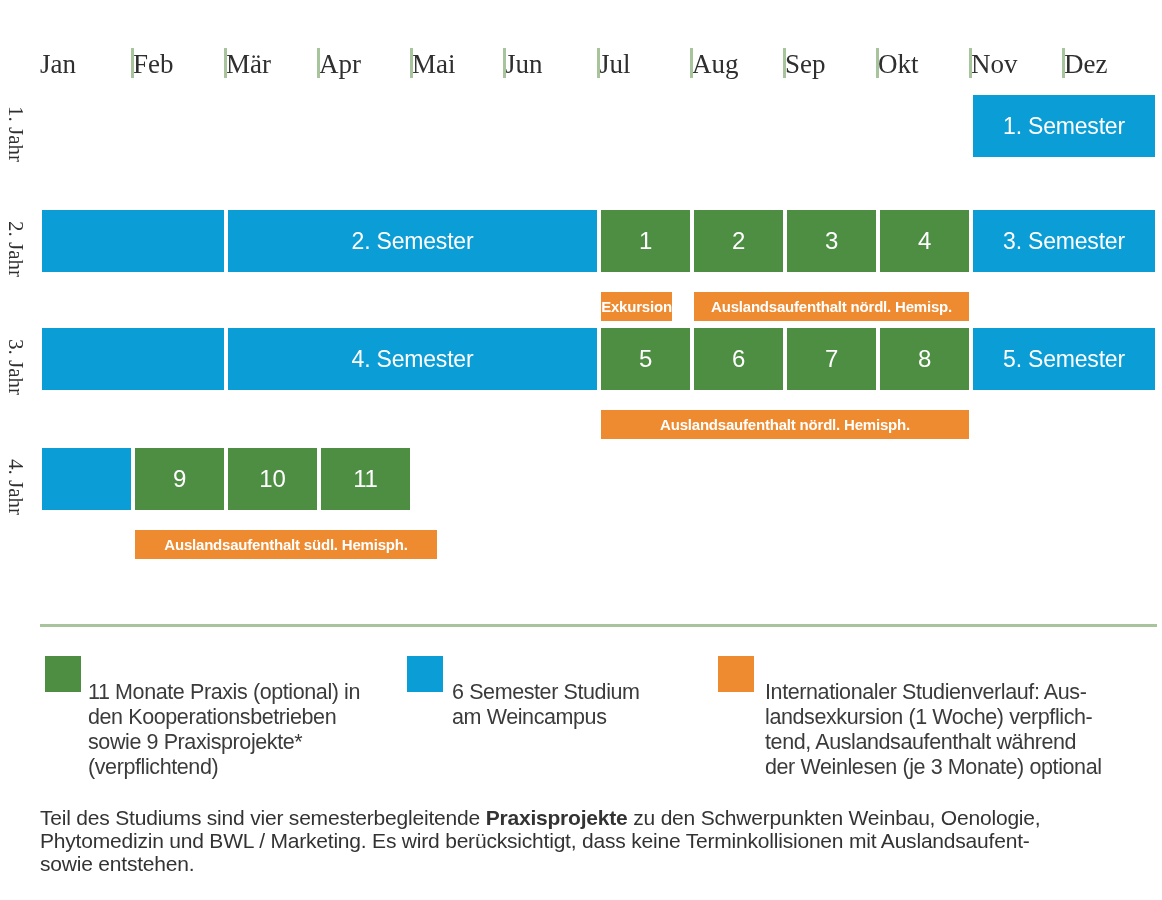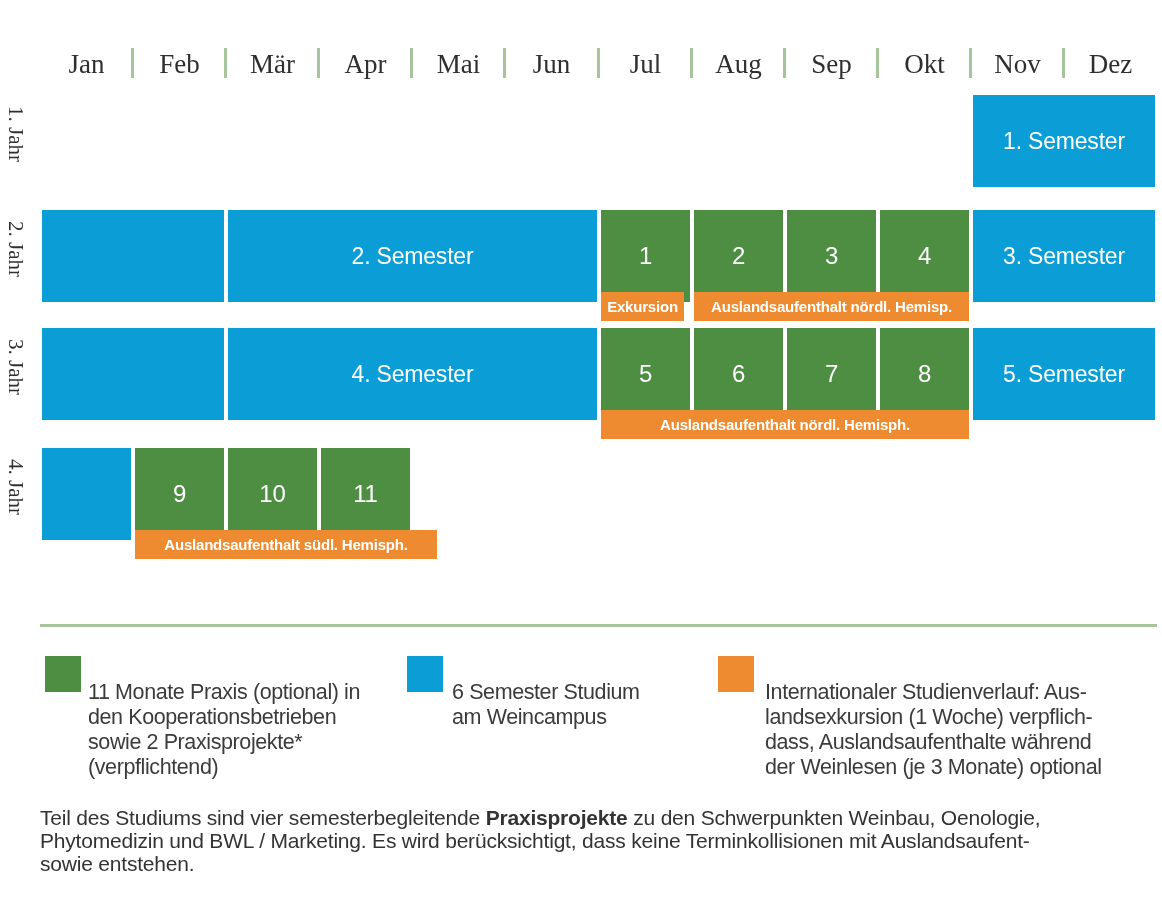--- a/index.html
+++ b/index.html
@@ -3,33 +3,33 @@
 <meta charset="utf-8">
 <style>
   html,body{margin:0;padding:0;background:#ffffff;}
   .canvas{
     position:relative;width:1162px;height:900px;background:#ffffff;overflow:hidden;
     font-family:"Liberation Sans",sans-serif;
   }
   
   .month{
     position:absolute;top:46px;width:93px;height:36px;line-height:36px;
-    text-align:center;font-family:"Liberation Serif",serif;font-size:27px;color:#2f2f2f;
+    text-align:left;font-family:"Liberation Serif",serif;font-size:27px;color:#2f2f2f;
   }
   .month-sep{position:absolute;top:48px;width:3px;height:30px;background:#a8c49c;}
   
   .year-label{
     position:absolute;left:2px;width:26px;height:77px;
     writing-mode:vertical-rl;text-orientation:mixed;
     display:flex;align-items:center;justify-content:center;
     font-family:"Liberation Serif",serif;font-size:21px;color:#2f2f2f;white-space:nowrap;
   }
   
   .bar{
-    position:absolute;height:92px;display:flex;align-items:center;justify-content:center;
+    position:absolute;height:62px;display:flex;align-items:center;justify-content:center;
     color:#ffffff;font-size:23px;letter-spacing:-0.2px;white-space:nowrap;
   }
   .bar.studium{background:#0a9dd6;}
   .bar.praxis{background:#4d8e43;font-size:24px;}
   
   .tag{
     position:absolute;height:29px;background:#ee8a30;color:#ffffff;
     display:flex;align-items:center;justify-content:center;
     font-size:15px;font-weight:bold;letter-spacing:-0.2px;white-space:nowrap;
   }
@@ -85,21 +85,21 @@
 
   <div class="bar studium" style="left:973px;top:95px;width:182px">1. Semester</div>
 
   <div class="bar studium" style="left:42px;top:210px;width:182px"></div>
   <div class="bar studium" style="left:228px;top:210px;width:369px">2. Semester</div>
   <div class="bar praxis" style="left:601px;top:210px;width:89px">1</div>
   <div class="bar praxis" style="left:694px;top:210px;width:89px">2</div>
   <div class="bar praxis" style="left:787px;top:210px;width:89px">3</div>
   <div class="bar praxis" style="left:880px;top:210px;width:89px">4</div>
   <div class="bar studium" style="left:973px;top:210px;width:182px">3. Semester</div>
-  <div class="tag" style="left:601px;top:292px;width:83px">Exkursion</div>
+  <div class="tag" style="left:601px;top:292px;width:71px">Exkursion</div>
   <div class="tag" style="left:694px;top:292px;width:275px">Auslandsaufenthalt nördl. Hemisp.</div>
 
   <div class="bar studium" style="left:42px;top:328px;width:182px"></div>
   <div class="bar studium" style="left:228px;top:328px;width:369px">4. Semester</div>
   <div class="bar praxis" style="left:601px;top:328px;width:89px">5</div>
   <div class="bar praxis" style="left:694px;top:328px;width:89px">6</div>
   <div class="bar praxis" style="left:787px;top:328px;width:89px">7</div>
   <div class="bar praxis" style="left:880px;top:328px;width:89px">8</div>
   <div class="bar studium" style="left:973px;top:328px;width:182px">5. Semester</div>
   <div class="tag" style="left:601px;top:410px;width:368px">Auslandsaufenthalt nördl. Hemisph.</div>
@@ -110,33 +110,33 @@
   <div class="bar praxis" style="left:321px;top:448px;width:89px">11</div>
   <div class="tag" style="left:135px;top:530px;width:302px">Auslandsaufenthalt südl. Hemisph.</div>
 
   <div class="divider"></div>
 
   <div>
     <span class="swatch green" style="left:45px"></span>
     <div class="legend-text" style="left:88px">
       <div>11 Monate Praxis (optional) in</div>
       <div>den Kooperationsbetrieben</div>
-      <div>sowie 2 Praxisprojekte*</div>
+      <div>sowie 9 Praxisprojekte*</div>
       <div>(verpflichtend)</div>
     </div>
     <span class="swatch blue" style="left:407px"></span>
     <div class="legend-text" style="left:452px">
       <div>6 Semester Studium</div>
       <div>am Weincampus</div>
     </div>
     <span class="swatch orange" style="left:718px"></span>
     <div class="legend-text" style="left:765px">
       <div>Internationaler Studienverlauf: Aus-</div>
       <div>landsexkursion (1 Woche) verpflich-</div>
-      <div>dass, Auslandsaufenthalte während</div>
+      <div>tend, Auslandsaufenthalt während</div>
       <div>der Weinlesen (je 3 Monate) optional</div>
     </div>
   </div>
 
   <div class="footnote">
     <div><span>Teil des Studiums sind vier semesterbegleitende </span><b>Praxisprojekte</b><span> zu den Schwerpunkten Weinbau, Oenologie,</span></div>
     <div>Phytomedizin und BWL / Marketing. Es wird berücksichtigt, dass keine Terminkollisionen mit Auslandsaufent-</div>
     <div>sowie entstehen.</div>
   </div>
 

